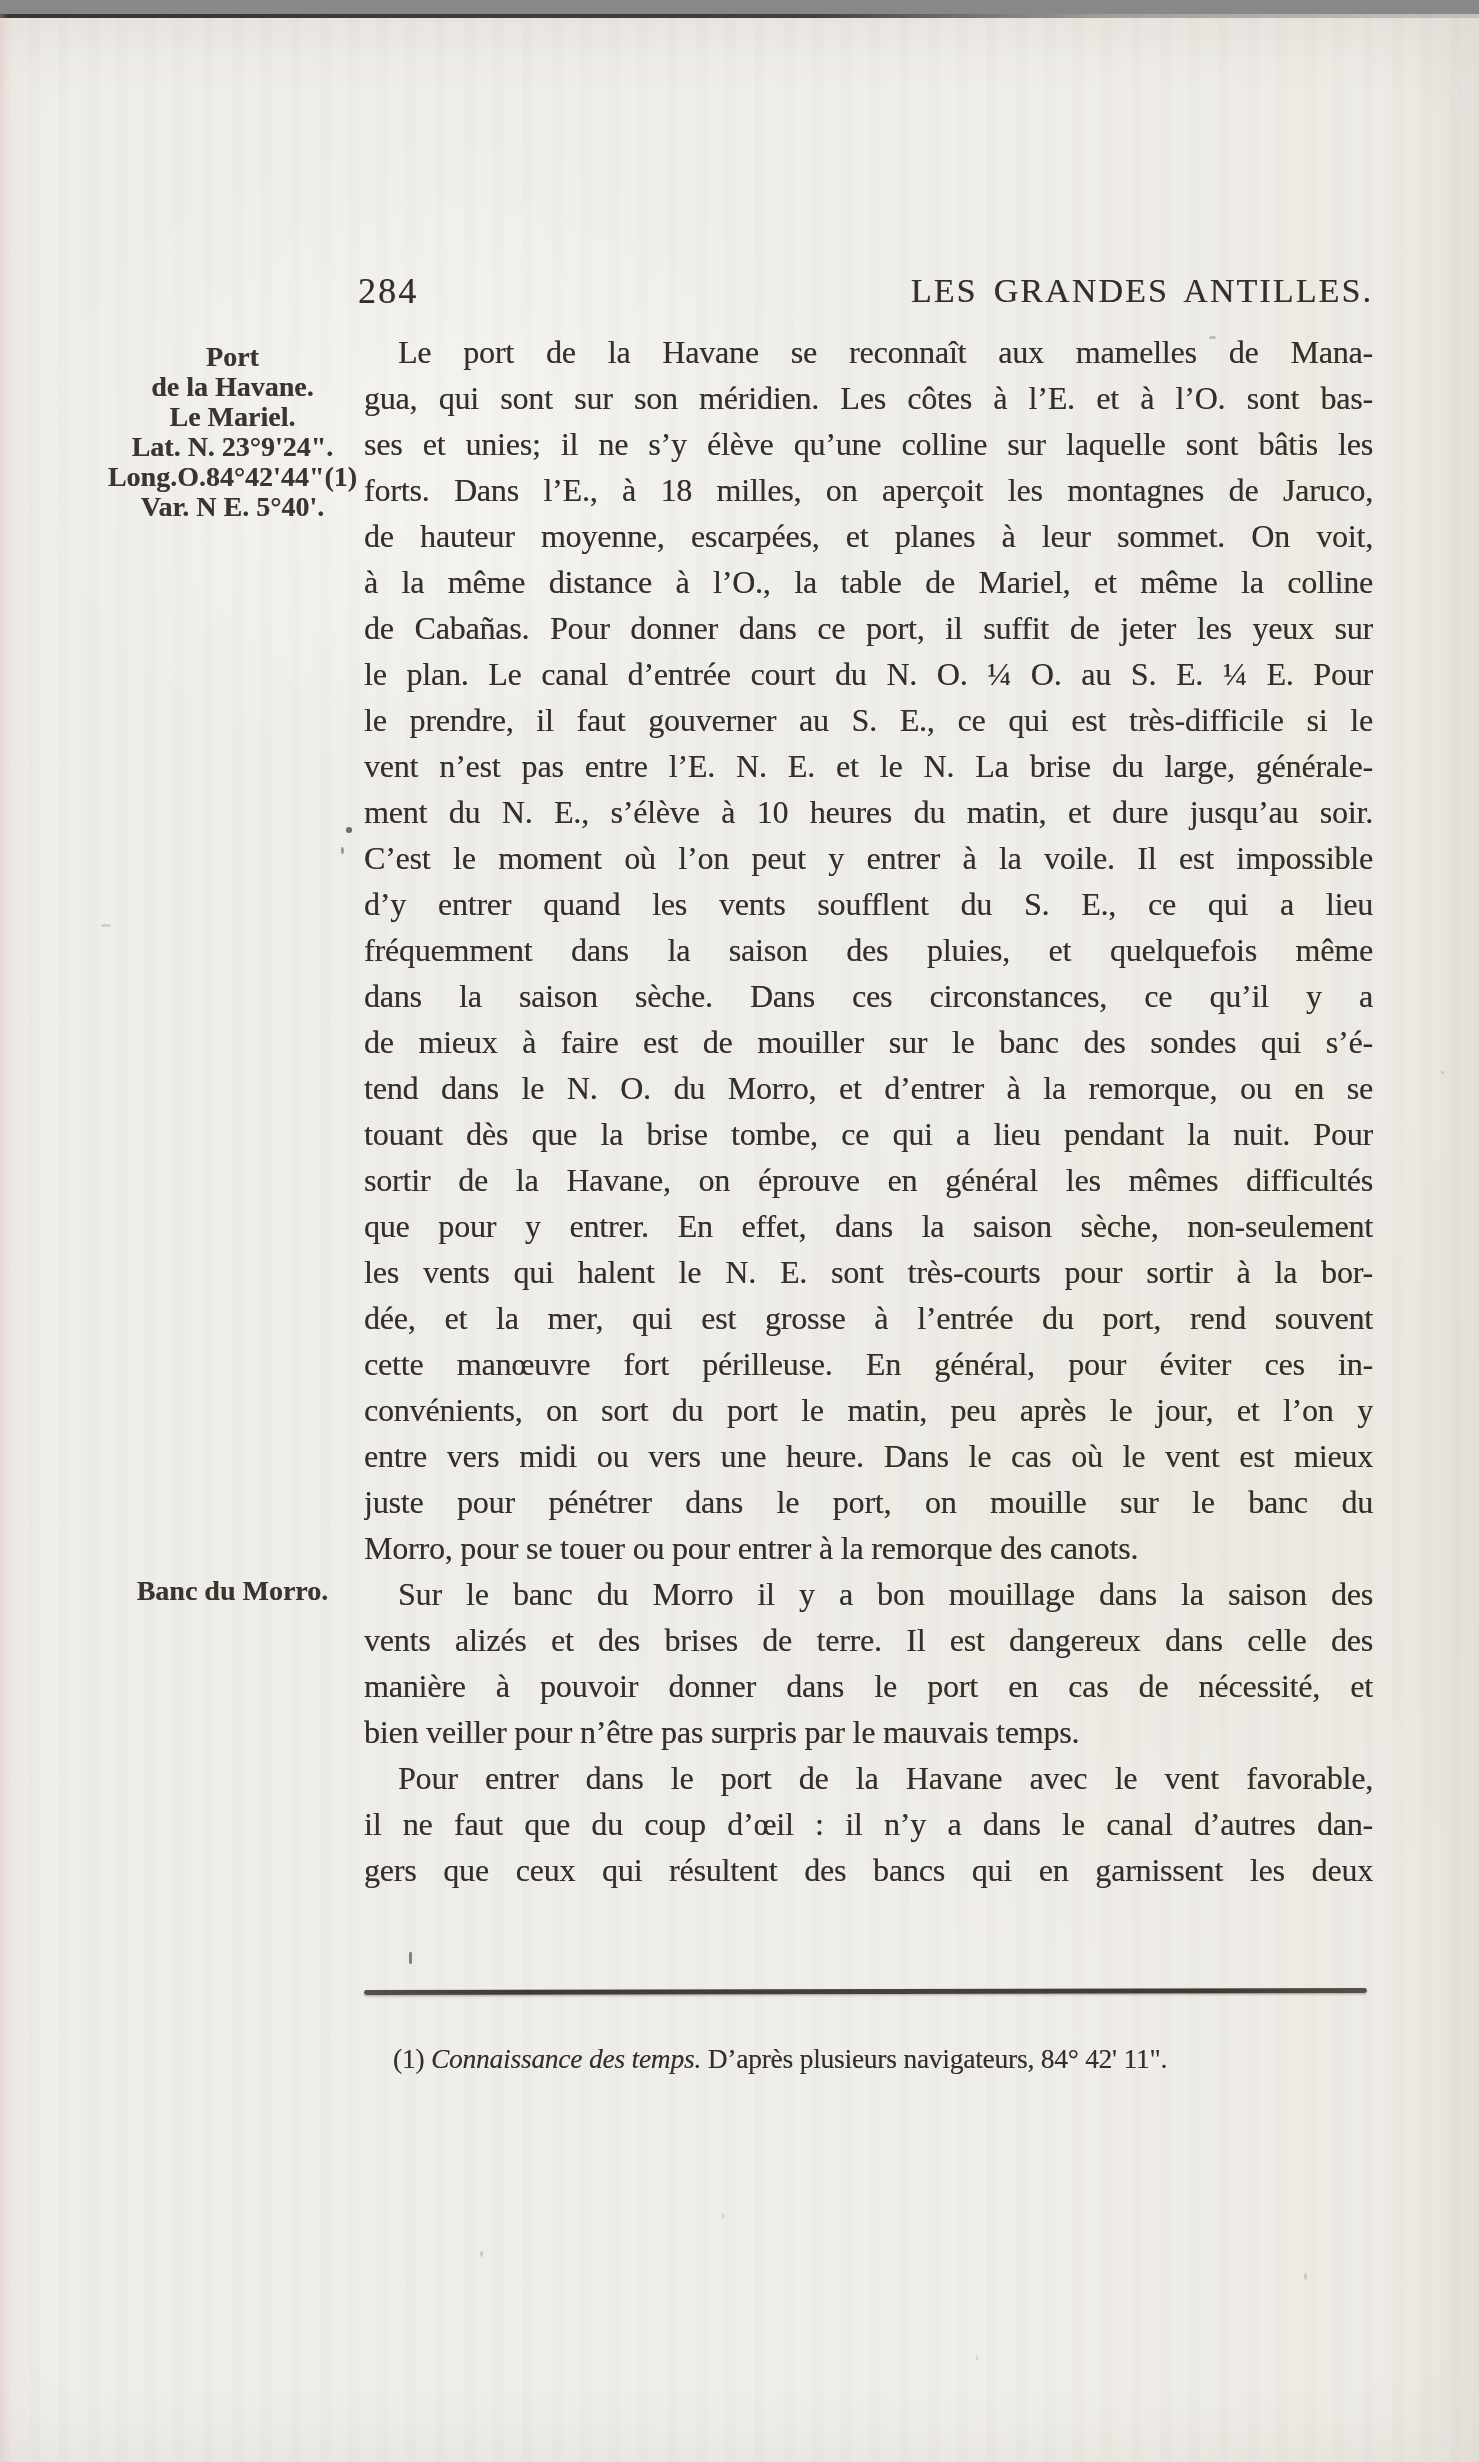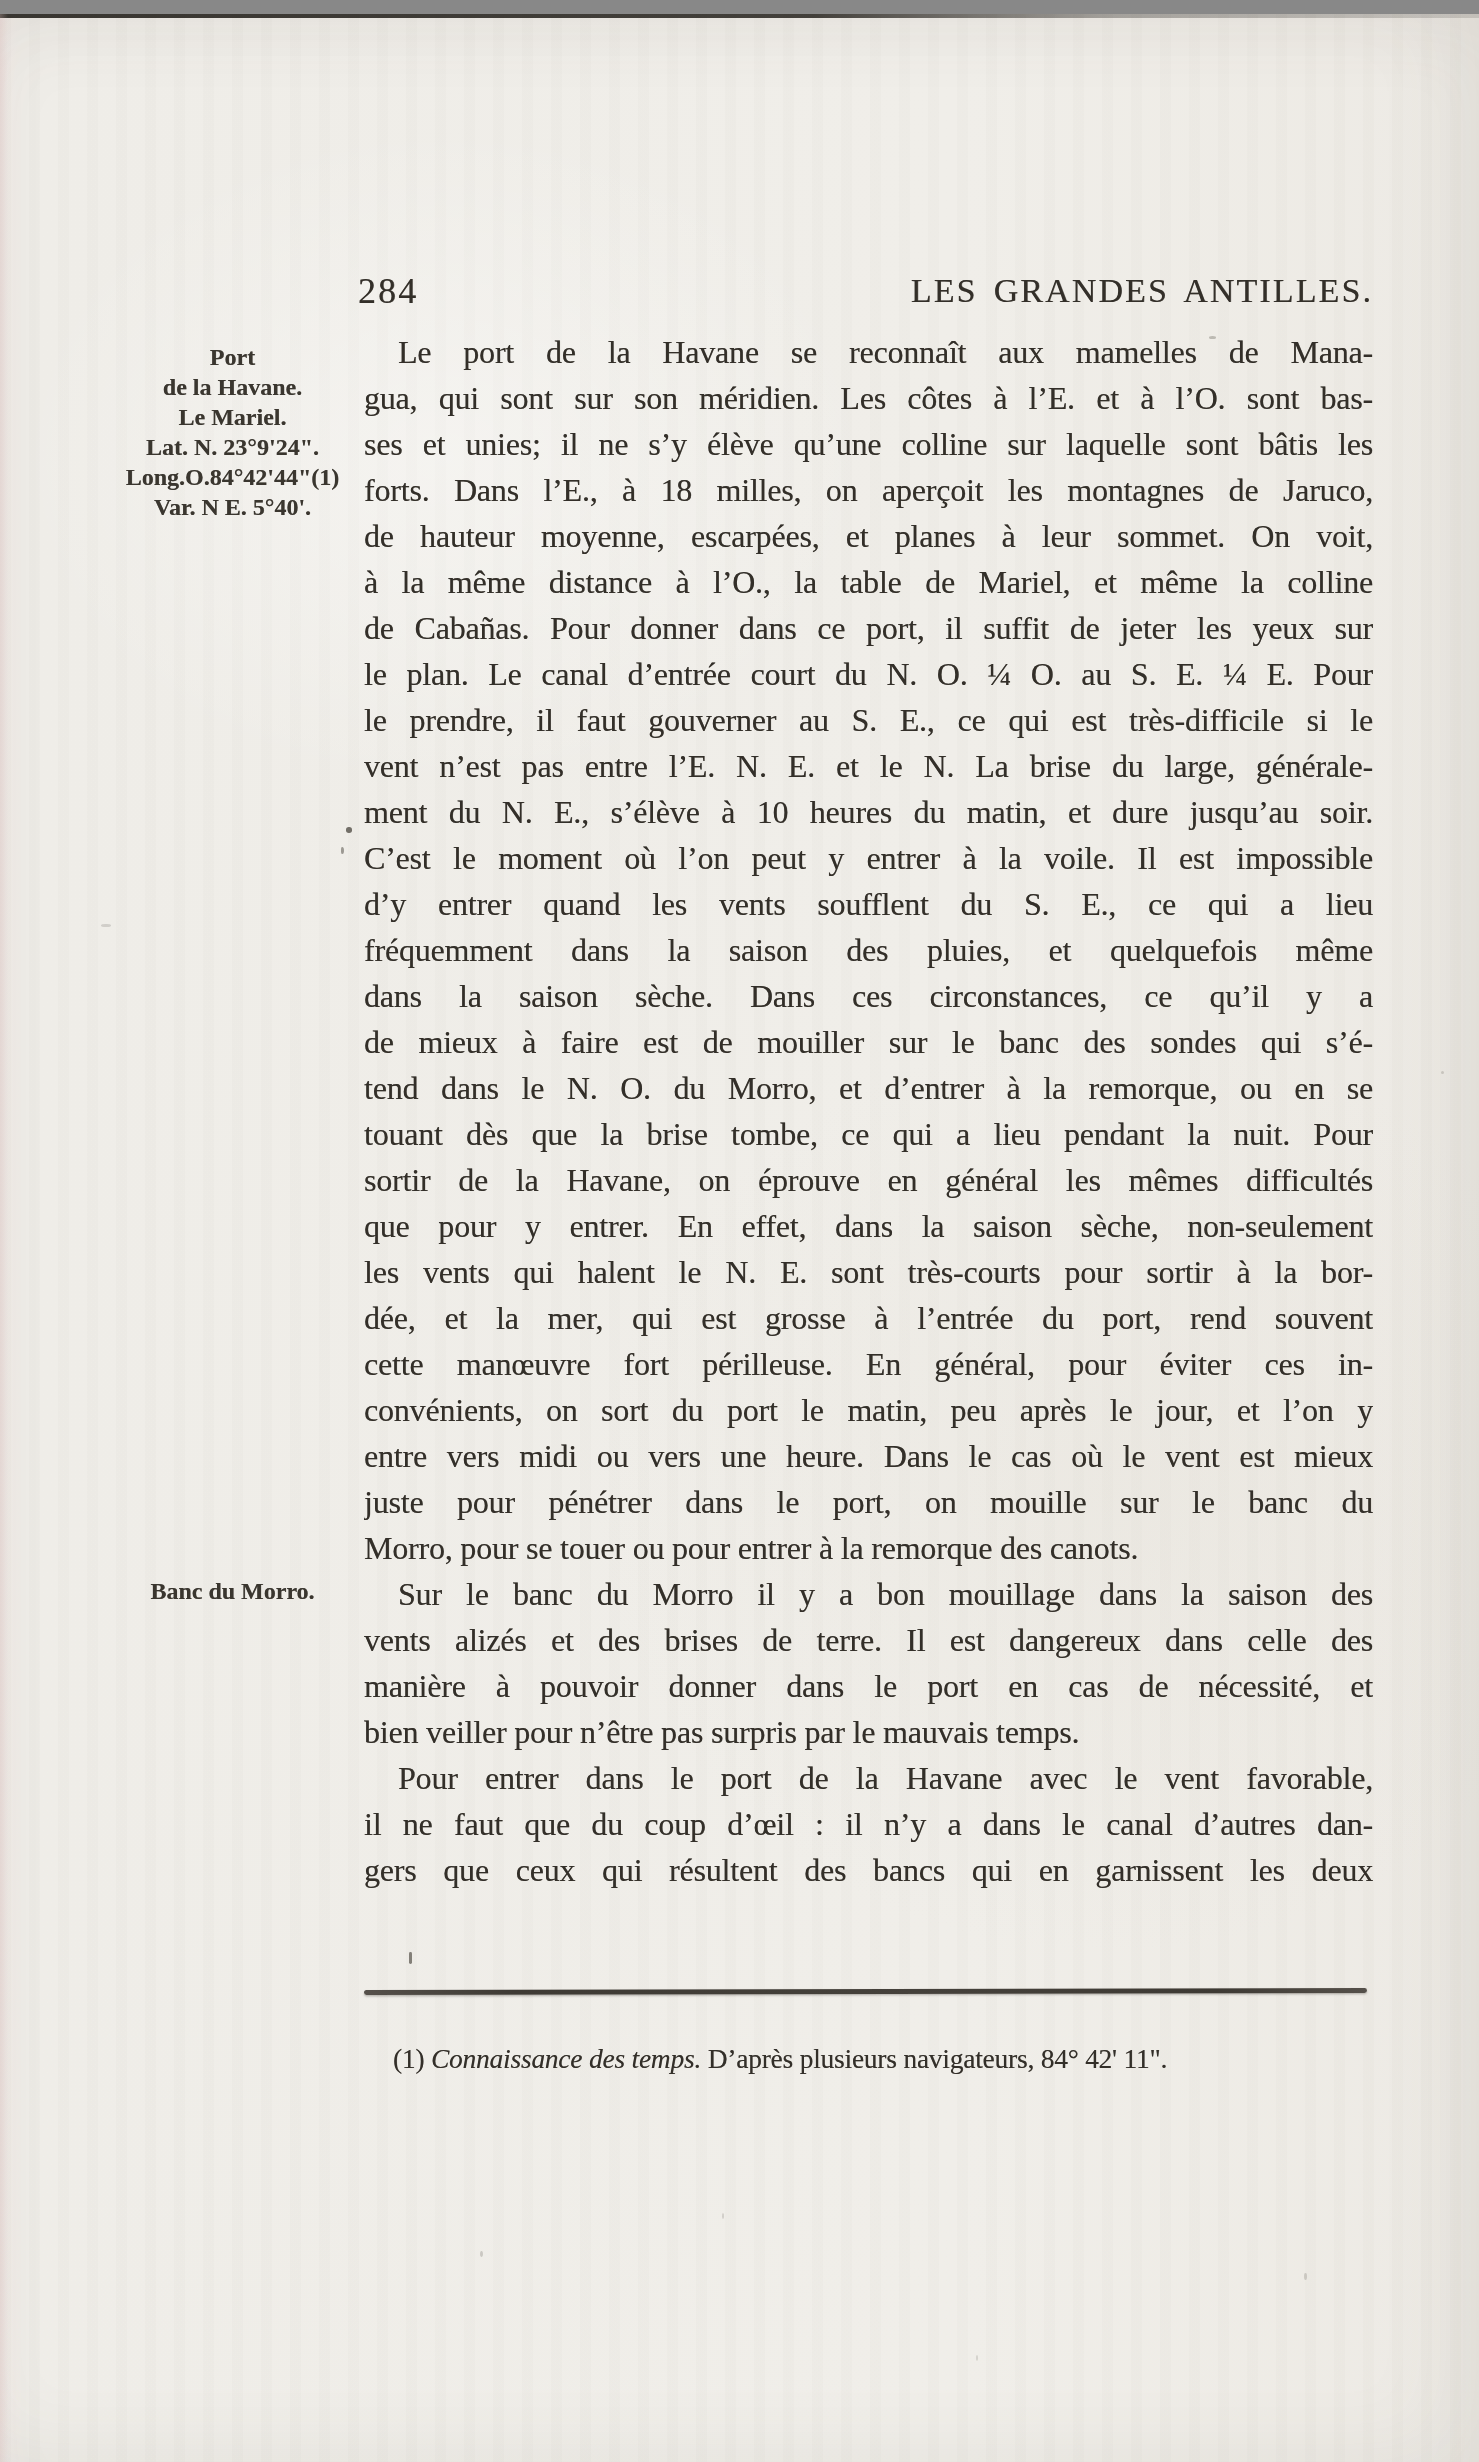--- a/index.html
+++ b/index.html
@@ -28,21 +28,21 @@
   }
   .running-title{
     position:absolute;left:364px;top:259px;width:1009px;
     text-align:right;font-size:34px;line-height:36px;letter-spacing:2.1px;word-spacing:5.5px;
     text-shadow:0.3px 0.3px 0.6px rgba(45,40,33,0.55);
   }
 
   .margin-note{
     position:absolute;left:103px;width:259px;
     text-align:center;font-weight:bold;color:#3a362f;
-    font-size:24px;line-height:30px;
+    font-size:28px;line-height:30px;
     text-shadow:0.2px 0.3px 0.5px rgba(45,40,33,0.5);
   }
   .note-havane{top:328px;}
   .note-morro{top:1562px;}
 
   .body-text{
     position:absolute;left:364px;top:315px;width:1009px;
     font-size:32px;letter-spacing:-0.2px;
     text-shadow:0.2px 0.3px 0.6px rgba(42,38,31,0.55);
   }

